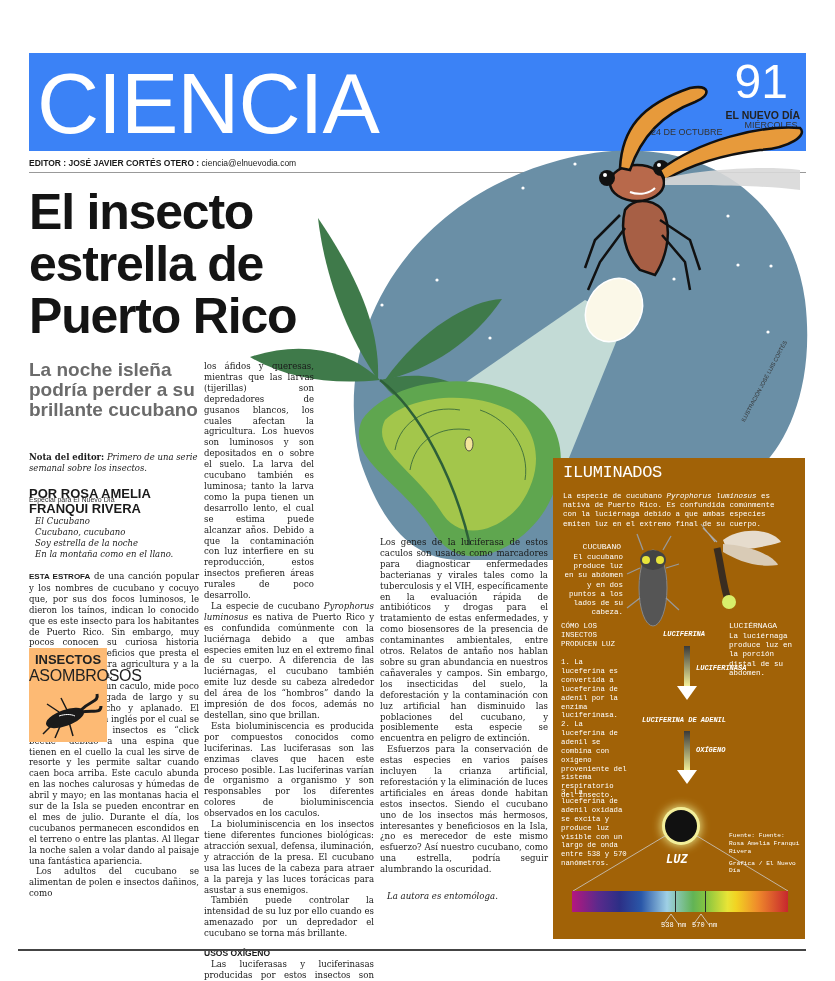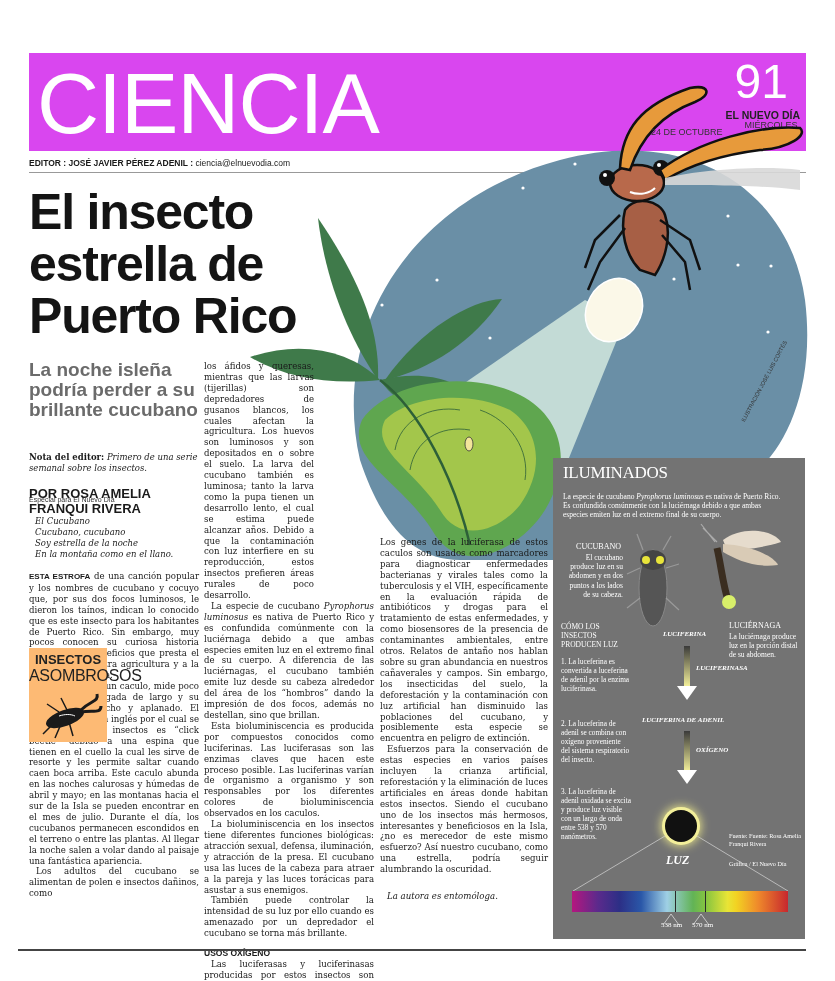--- a/index.html
+++ b/index.html
@@ -1,19 +1,19 @@
 <!DOCTYPE html>
 <html><head>
 <meta charset="utf-8">
 <style>
   * { box-sizing: border-box; margin: 0; padding: 0; }
   html, body { width: 835px; height: 981px; background: #ffffff; overflow: hidden; }
   body { position: relative; font-family: "DejaVu Serif", serif; color: #1a1a1a; }
 
-  .masthead { position: absolute; left: 29px; top: 53px; width: 777px; height: 98px; background: #d946ef; }
+  .masthead { position: absolute; left: 29px; top: 53px; width: 777px; height: 98px; background: #3b82f6; }
   .masthead-title { position: absolute; left: 8px; top: 2px; font-family: "Liberation Sans", sans-serif; font-size: 86px; font-weight: 400; color: #ffffff; letter-spacing: -1px; line-height: 96px; }
   .page-number { position: absolute; right: 18px; top: 4px; font-family: "Liberation Sans", sans-serif; font-size: 48px; color: #ffffff; line-height: 50px; }
   .paper-name { position: absolute; right: 6px; top: 56px; font-family: "Liberation Sans", sans-serif; font-size: 10.5px; font-weight: 700; color: #222; }
   .paper-day { position: absolute; right: 6px; top: 67px; font-family: "Liberation Sans", sans-serif; font-size: 9px; color: #333; }
   .paper-date { position: absolute; left: 651px; top: 127px; font-family: "Liberation Sans", sans-serif; font-size: 9px; color: #333; z-index: 3; }
 
   .editor-line { position: absolute; left: 29px; top: 158px; font-family: "Liberation Sans", sans-serif; font-size: 8.5px; color: #1a1a1a; }
   .editor-line b { font-weight: 700; }
   .rule-top { position: absolute; left: 29px; top: 172px; width: 777px; height: 1px; background: #999; }
   .rule-bottom { position: absolute; left: 18px; top: 949px; width: 788px; height: 1.5px; background: #444; }
@@ -33,21 +33,21 @@
   .lead-in { font-family: "Liberation Sans", sans-serif; font-weight: 700; font-size: 8px; }
   .section-head { font-family: "Liberation Sans", sans-serif; font-weight: 700; font-size: 8.5px; margin-top: 9px; }
   .signoff { font-style: italic; margin-top: 16px; padding-left: 7px; }
 
   .badge { position: absolute; left: 29px; top: 648px; width: 78px; height: 94px; background: #fdba74; }
   .badge-line1 { position: absolute; left: 0; top: 4px; width: 78px; text-align: center; font-family: "Liberation Sans", sans-serif; font-weight: 700; font-size: 13px; color: #222; }
   .badge-line2 { position: absolute; left: 0; top: 19px; width: 74px; text-align: center; font-family: "Liberation Sans", sans-serif; font-size: 16px; color: #222; letter-spacing: -0.3px; }
 
   .credit { position: absolute; left: 740px; top: 420px; font-family: "Liberation Sans", sans-serif; font-size: 5.5px; color: #333; transform: rotate(-62deg); transform-origin: left top; white-space: nowrap; }
 
-  .infobox { position: absolute; left: 553px; top: 458px; width: 252px; height: 481px; background: #737373; color: #ffffff; font-family: Liberation Serif, serif; }
+  .infobox { position: absolute; left: 553px; top: 458px; width: 252px; height: 481px; background: #a16207; color: #ffffff; font-family: Liberation Mono, monospace; }
   .ib-title { position: absolute; left: 10px; top: 5px; font-size: 17px; font-weight: 400; letter-spacing: -0.3px; }
   .ib-intro { position: absolute; left: 10px: top: 33px; }
   .ib-intro { left: 10px; top: 34px; width: 220px; font-size: 7.6px; line-height: 9.4px; }
   .ib-label { position: absolute; font-size: 7.5px; line-height: 9.2px; }
   .ib-right { text-align: right; }
   .ib-step { position: absolute; left: 8px; width: 70px; font-size: 7.3px; line-height: 8.9px; }
   .ib-flow { position: absolute; font-size: 7px; font-style: italic; font-weight: 700; }
   .ib-source { position: absolute; left: 176px; top: 374px; width: 72px; font-size: 6.2px; line-height: 8px; }
   .ib-graphic { position: absolute; left: 176px; top: 402px; font-size: 6.2px; }
   .ib-luz { position: absolute; left: 113px; top: 395px; font-size: 12px; font-style: italic; font-weight: 700; }
@@ -60,21 +60,21 @@
 
 <div class="masthead">
   <div class="masthead-title">CIENCIA</div>
   <div class="page-number">91</div>
   <div class="paper-name">EL NUEVO DÍA</div>
   <div class="paper-day">MIÉRCOLES,</div>
 </div>
 <div class="paper-date">24 DE OCTUBRE</div>
 
 <div class="editor-line">
-  <b>EDITOR : JOSÉ JAVIER PÉREZ ADENIL :</b>
+  <b>EDITOR : JOSÉ JAVIER CORTÉS OTERO :</b>
   <span>ciencia@elnuevodia.com</span>
 </div>
 <div class="rule-top"></div>
 
 <svg class="illustration" viewBox="0 0 835 981">
 
   <path d="M360 460 C330 330 410 200 560 160 C690 125 790 190 805 300 C815 380 790 440 760 468 L553 468 L553 560 L460 560 C410 560 380 520 360 460 Z" fill="#6a8fa6"></path>
 
   <g fill="#ffffff">
     <circle cx="575" cy="164" r="1.6"></circle>

